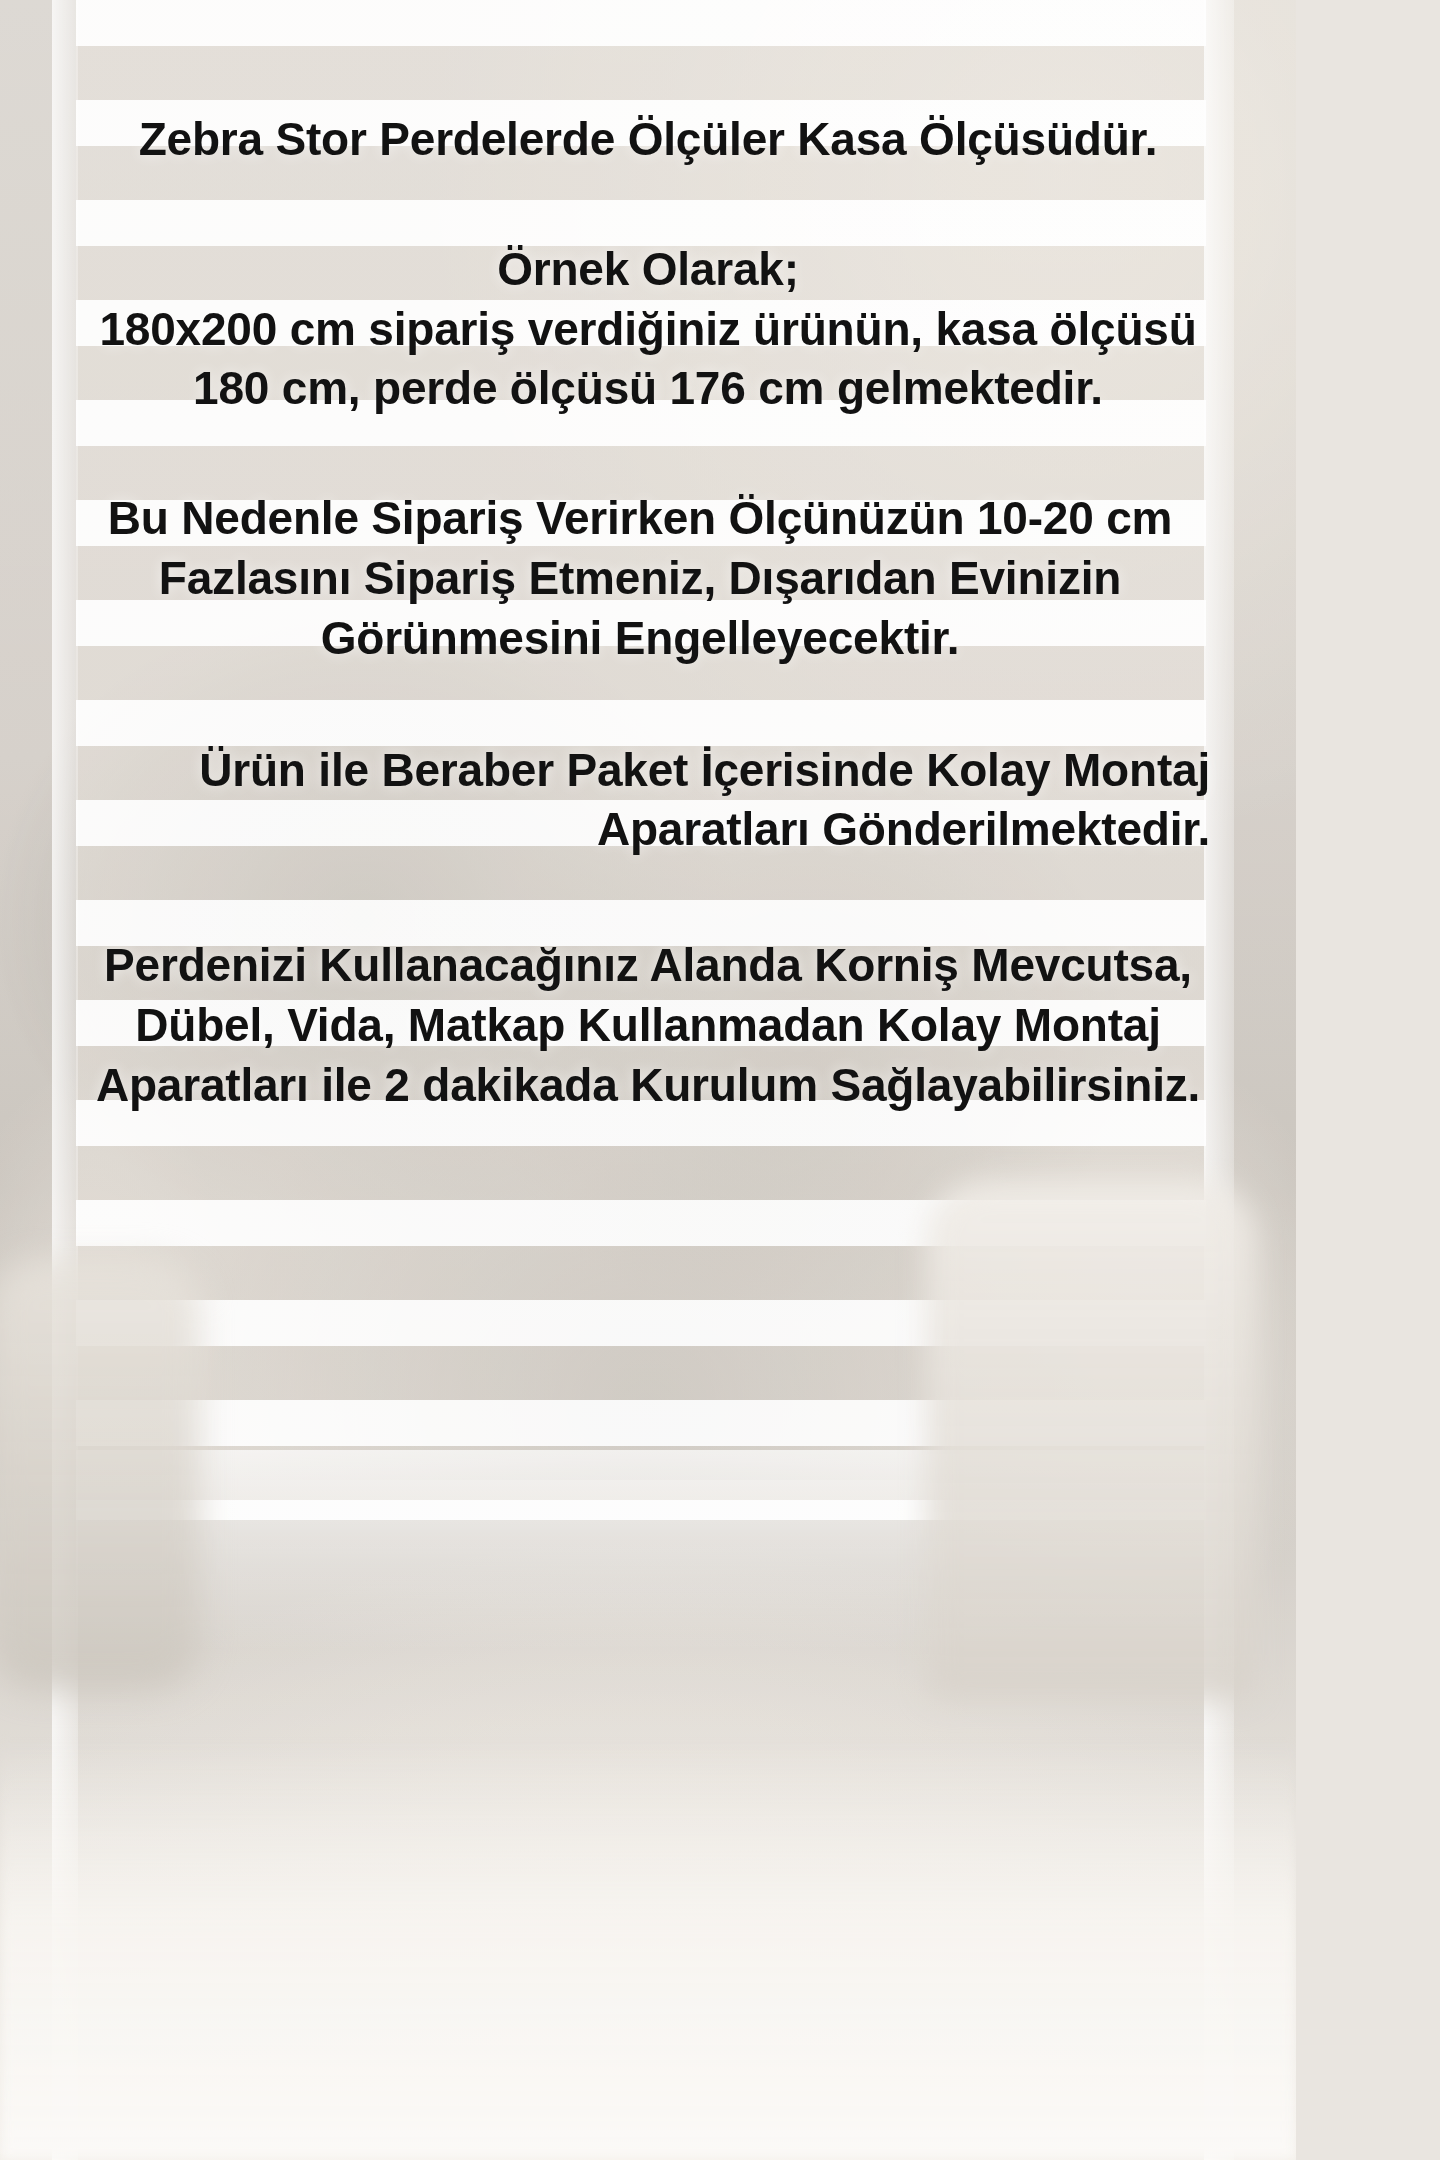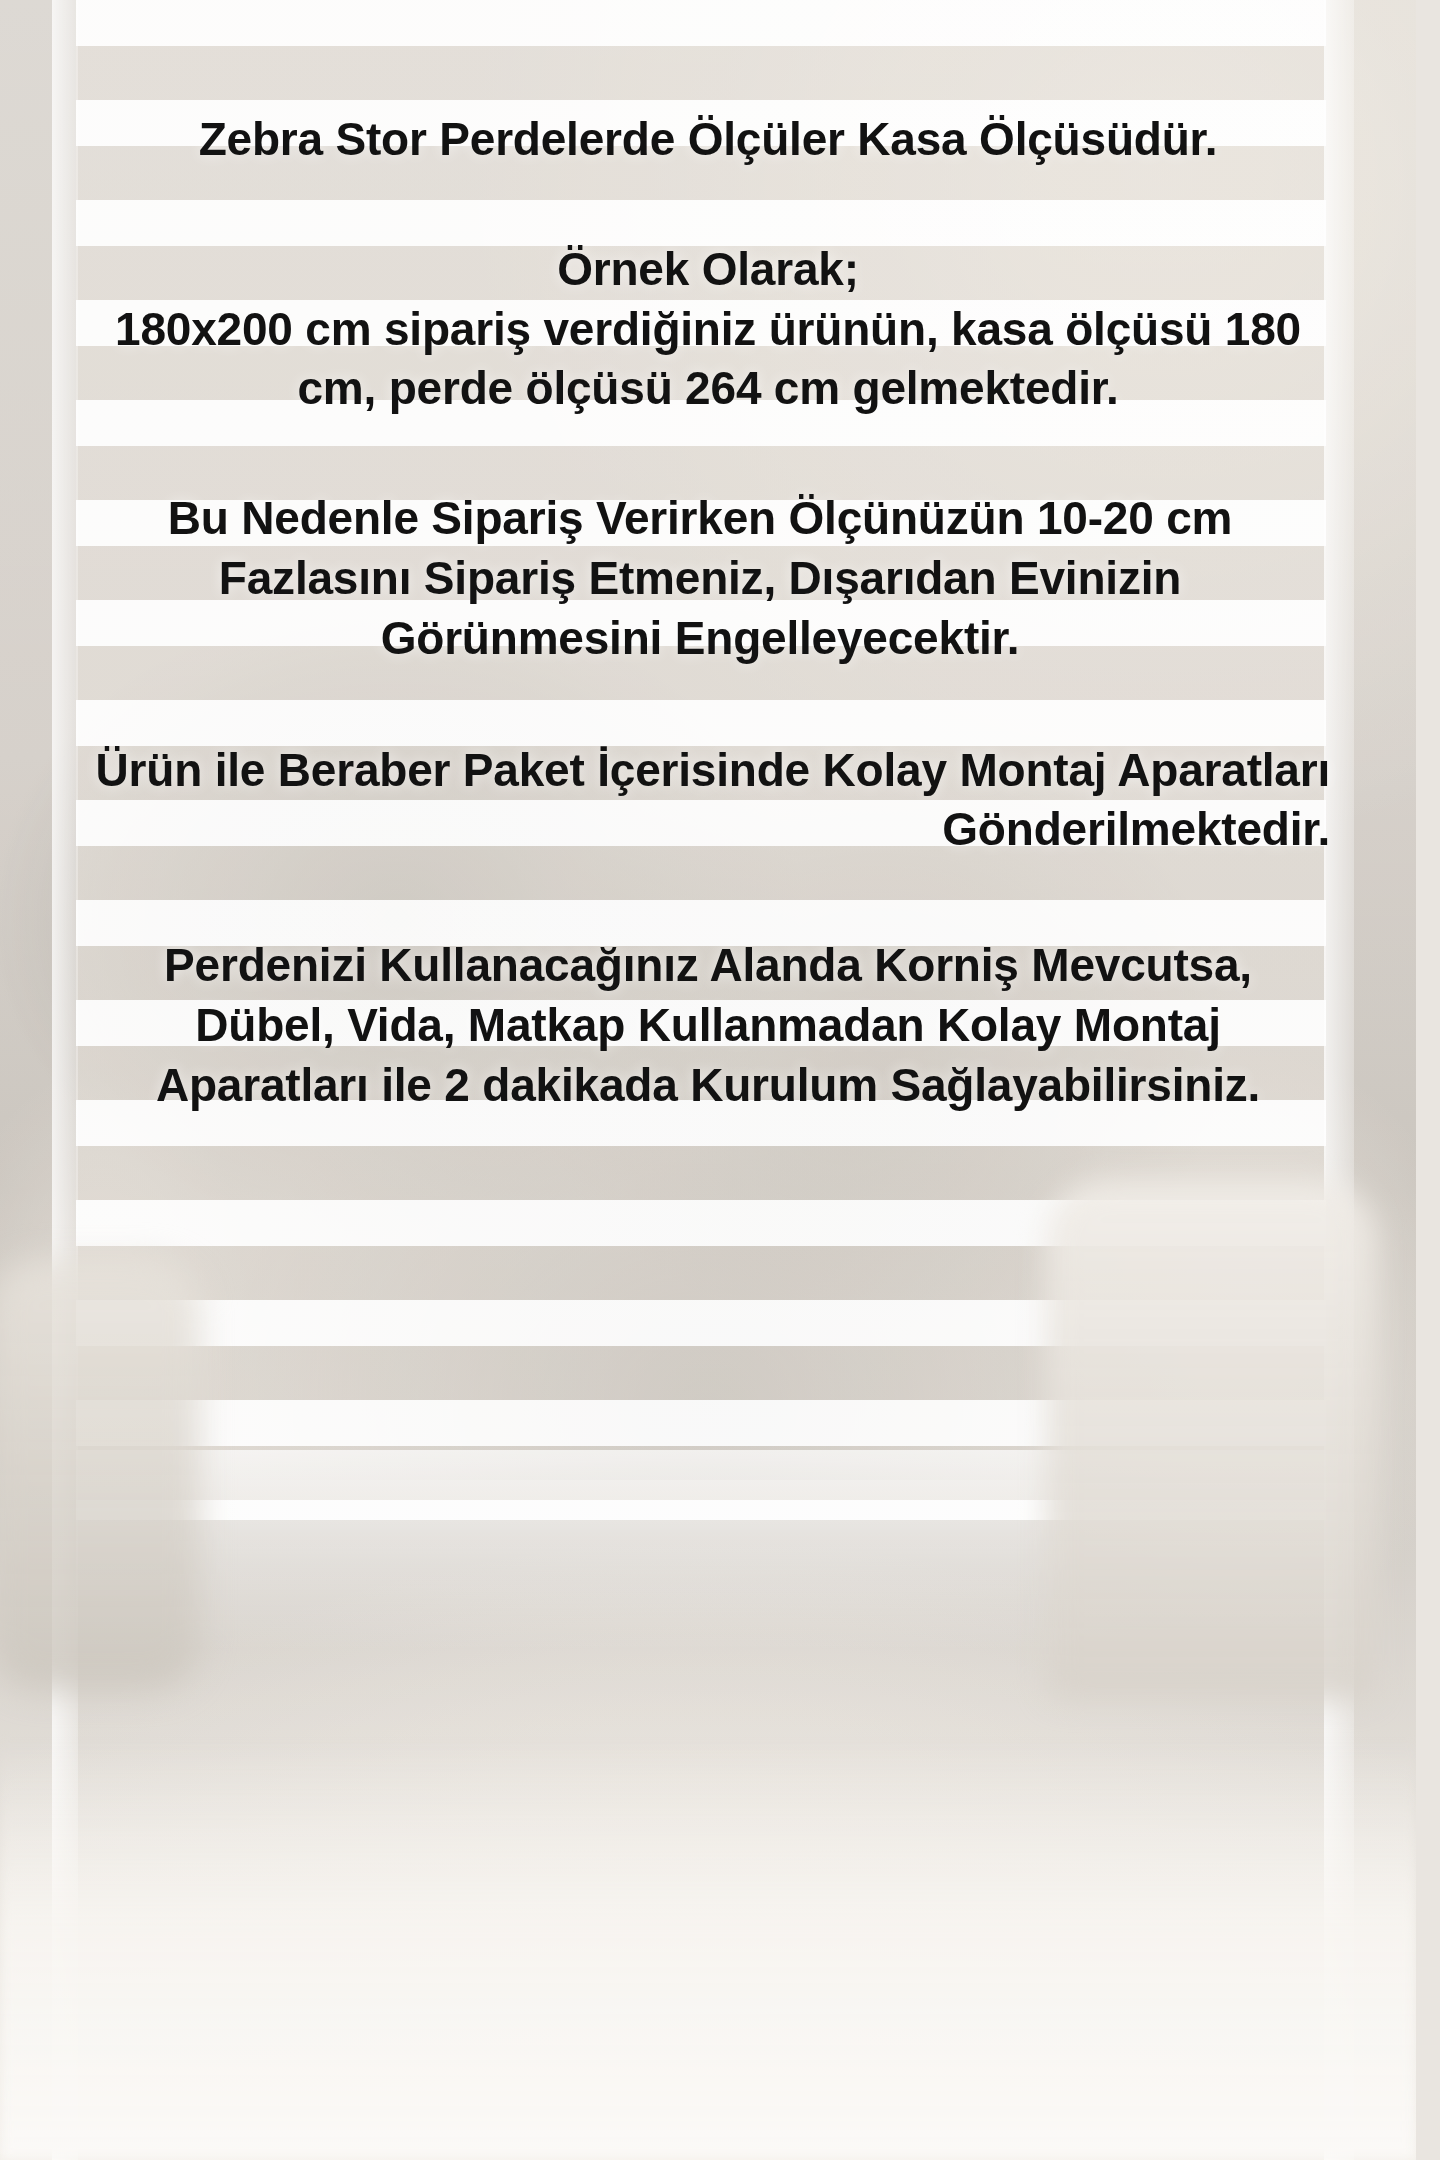--- a/index.html
+++ b/index.html
@@ -9,21 +9,21 @@
   body {
     width: 1440px;
     height: 2160px;
     overflow: hidden;
     font-family: "Liberation Sans", sans-serif;
     background: #e9e5e0;
   }
 
   .poster {
     position: relative;
-    width: 1416px;
+    width: 1296px;
     height: 2160px;
     overflow: hidden;
     background: #d8d2cb;
   }
 
   
   .bg-photo {
     position: absolute;
     inset: 0;
     background:
@@ -162,19 +162,19 @@
   <div class="frame-post left"></div>
   <div class="frame-post right"></div>
   <div class="chair-left"></div>
   <div class="chair-right"></div>
   <div class="rug"></div>
   <div class="wash"></div>
 
   <div class="content">
     <p class="block b1">Zebra Stor Perdelerde Ölçüler Kasa Ölçüsüdür.</p>
     <p class="block b3">Örnek Olarak;
-180x200 cm sipariş verdiğiniz ürünün, kasa ölçüsü 180 cm, perde ölçüsü 264 cm gelmektedir.</p>
+180x200 cm sipariş verdiğiniz ürünün, kasa ölçüsü 180 cm, perde ölçüsü 176 cm gelmektedir.</p>
     <p class="block b4">Bu Nedenle Sipariş Verirken Ölçünüzün 10-20 cm Fazlasını Sipariş Etmeniz, Dışarıdan Evinizin Görünmesini Engelleyecektir.</p>
     <p class="block b5">Ürün ile Beraber Paket İçerisinde Kolay Montaj Aparatları Gönderilmektedir.</p>
     <p class="block b6">Perdenizi Kullanacağınız Alanda Korniş Mevcutsa, Dübel, Vida, Matkap Kullanmadan Kolay Montaj Aparatları ile 2 dakikada Kurulum Sağlayabilirsiniz.</p>
   </div>
 
 </div>
 
 </body></html>

